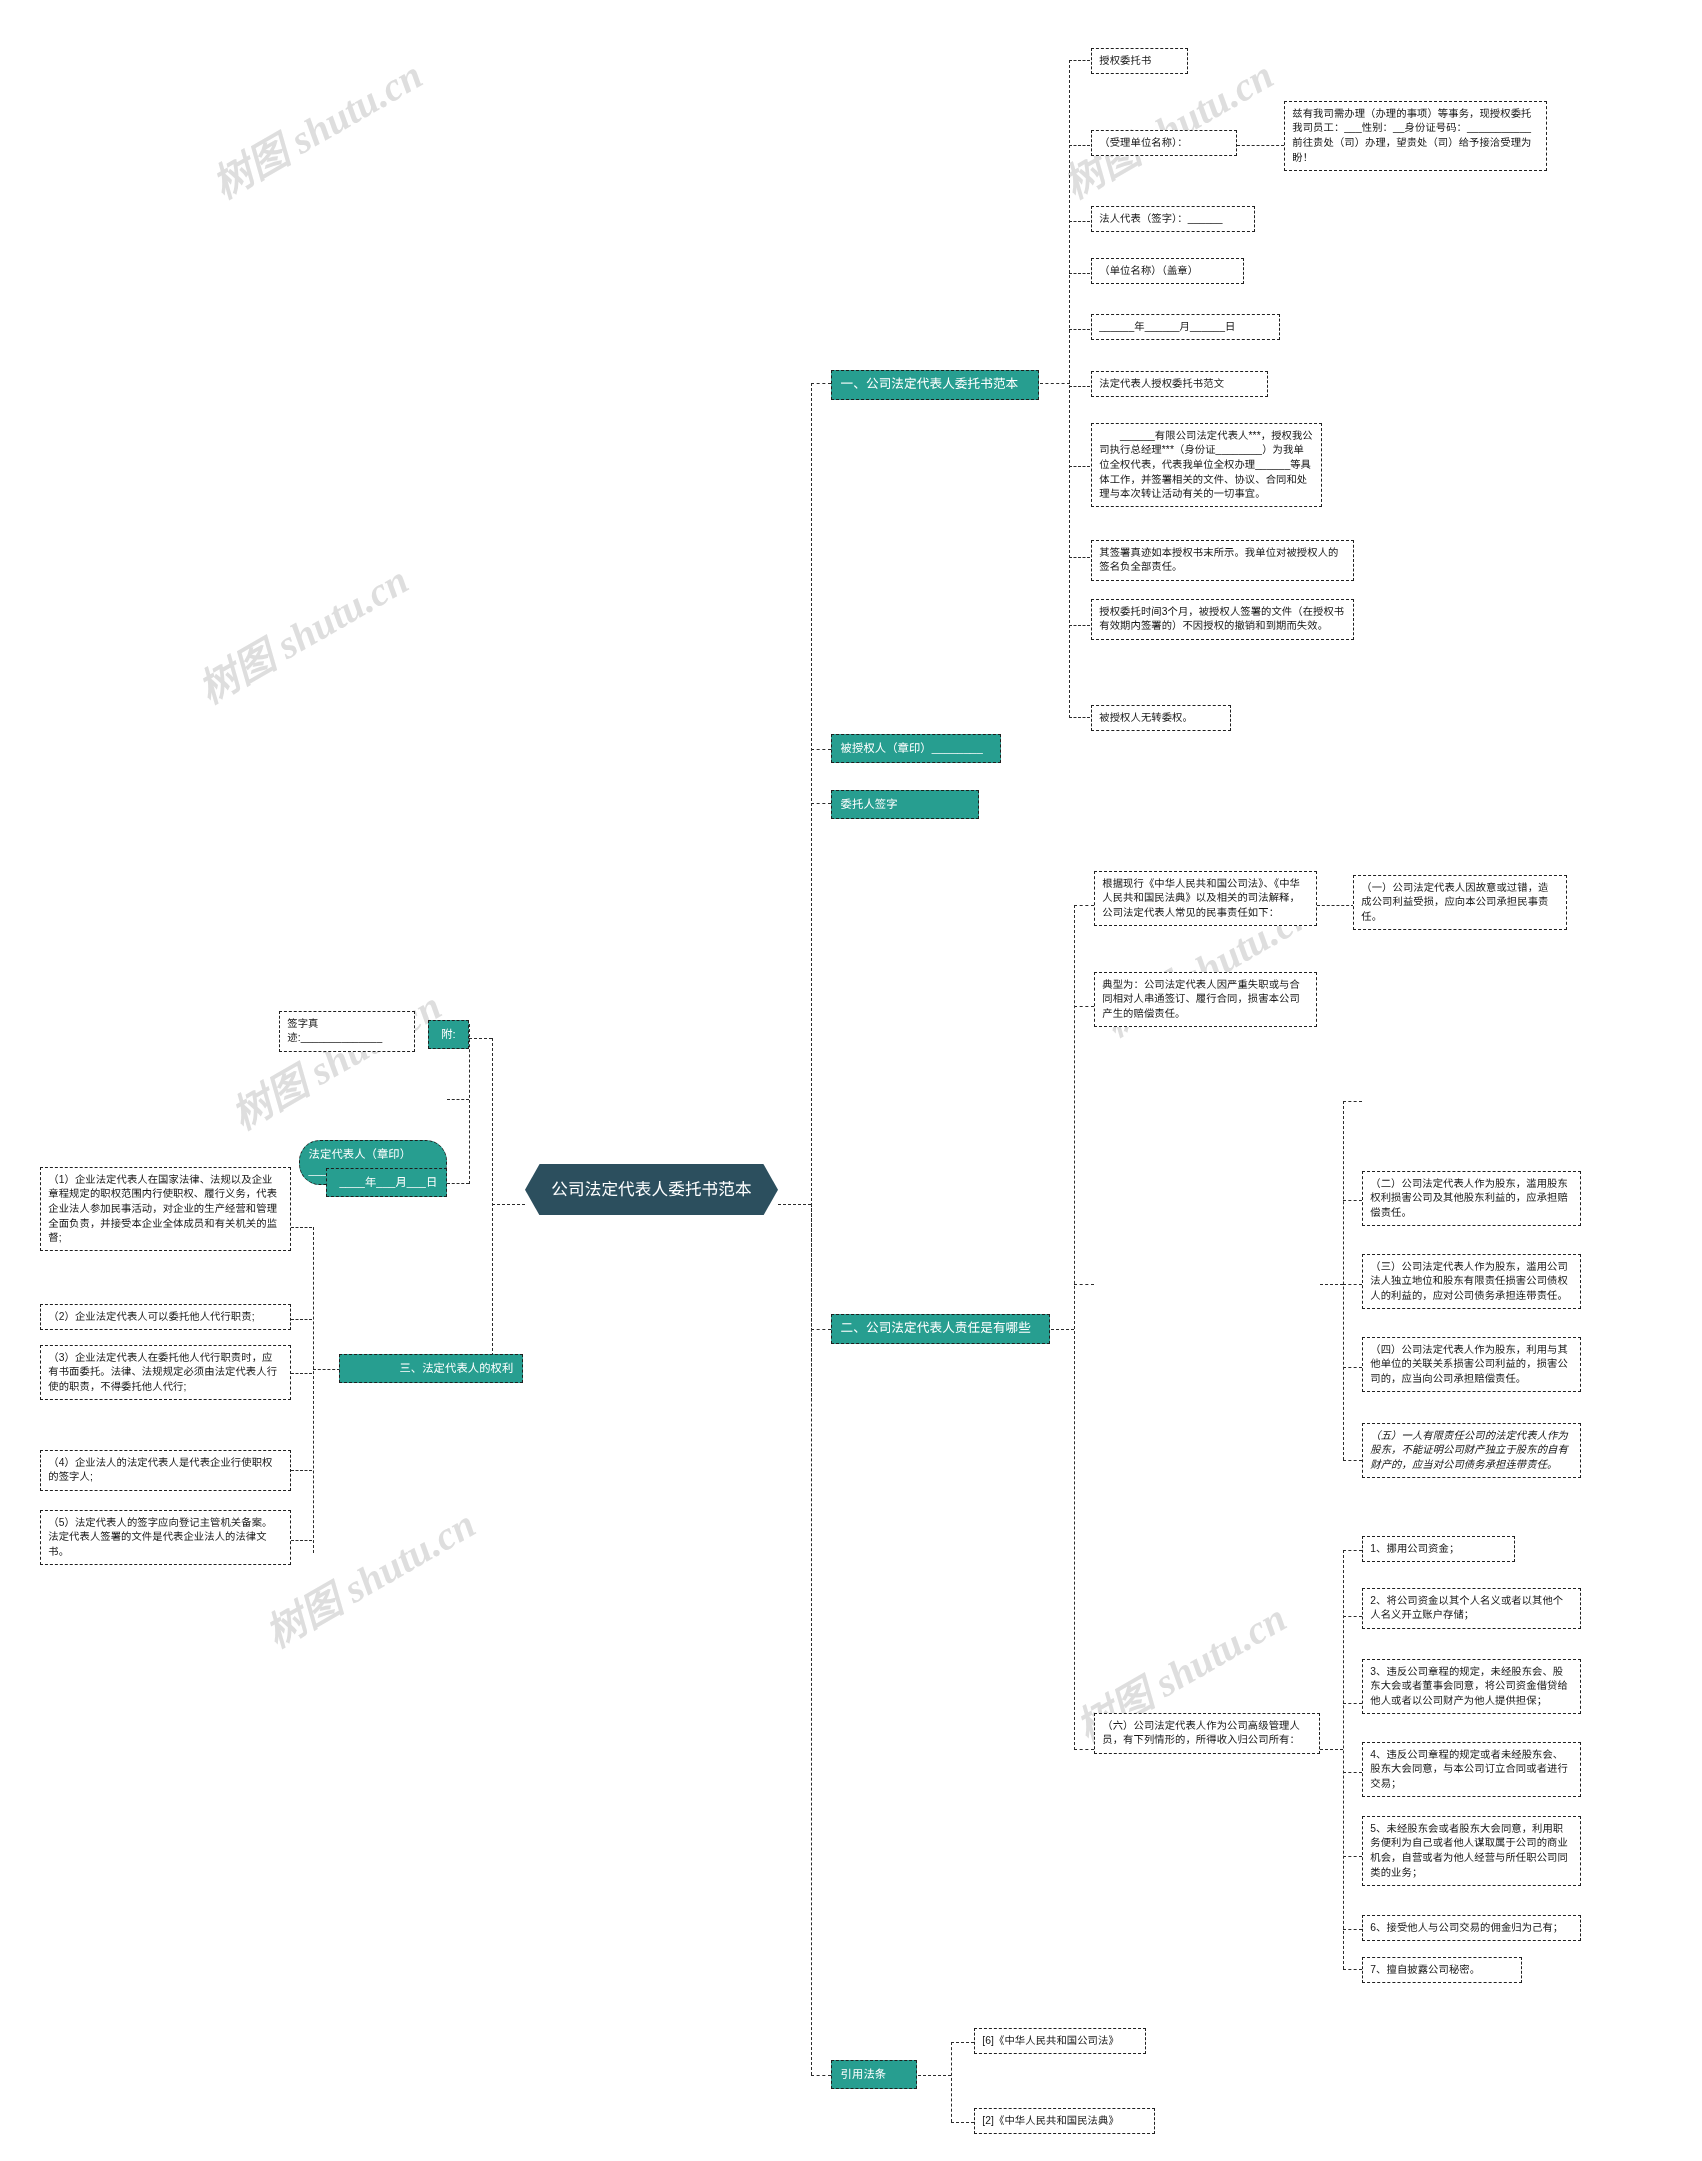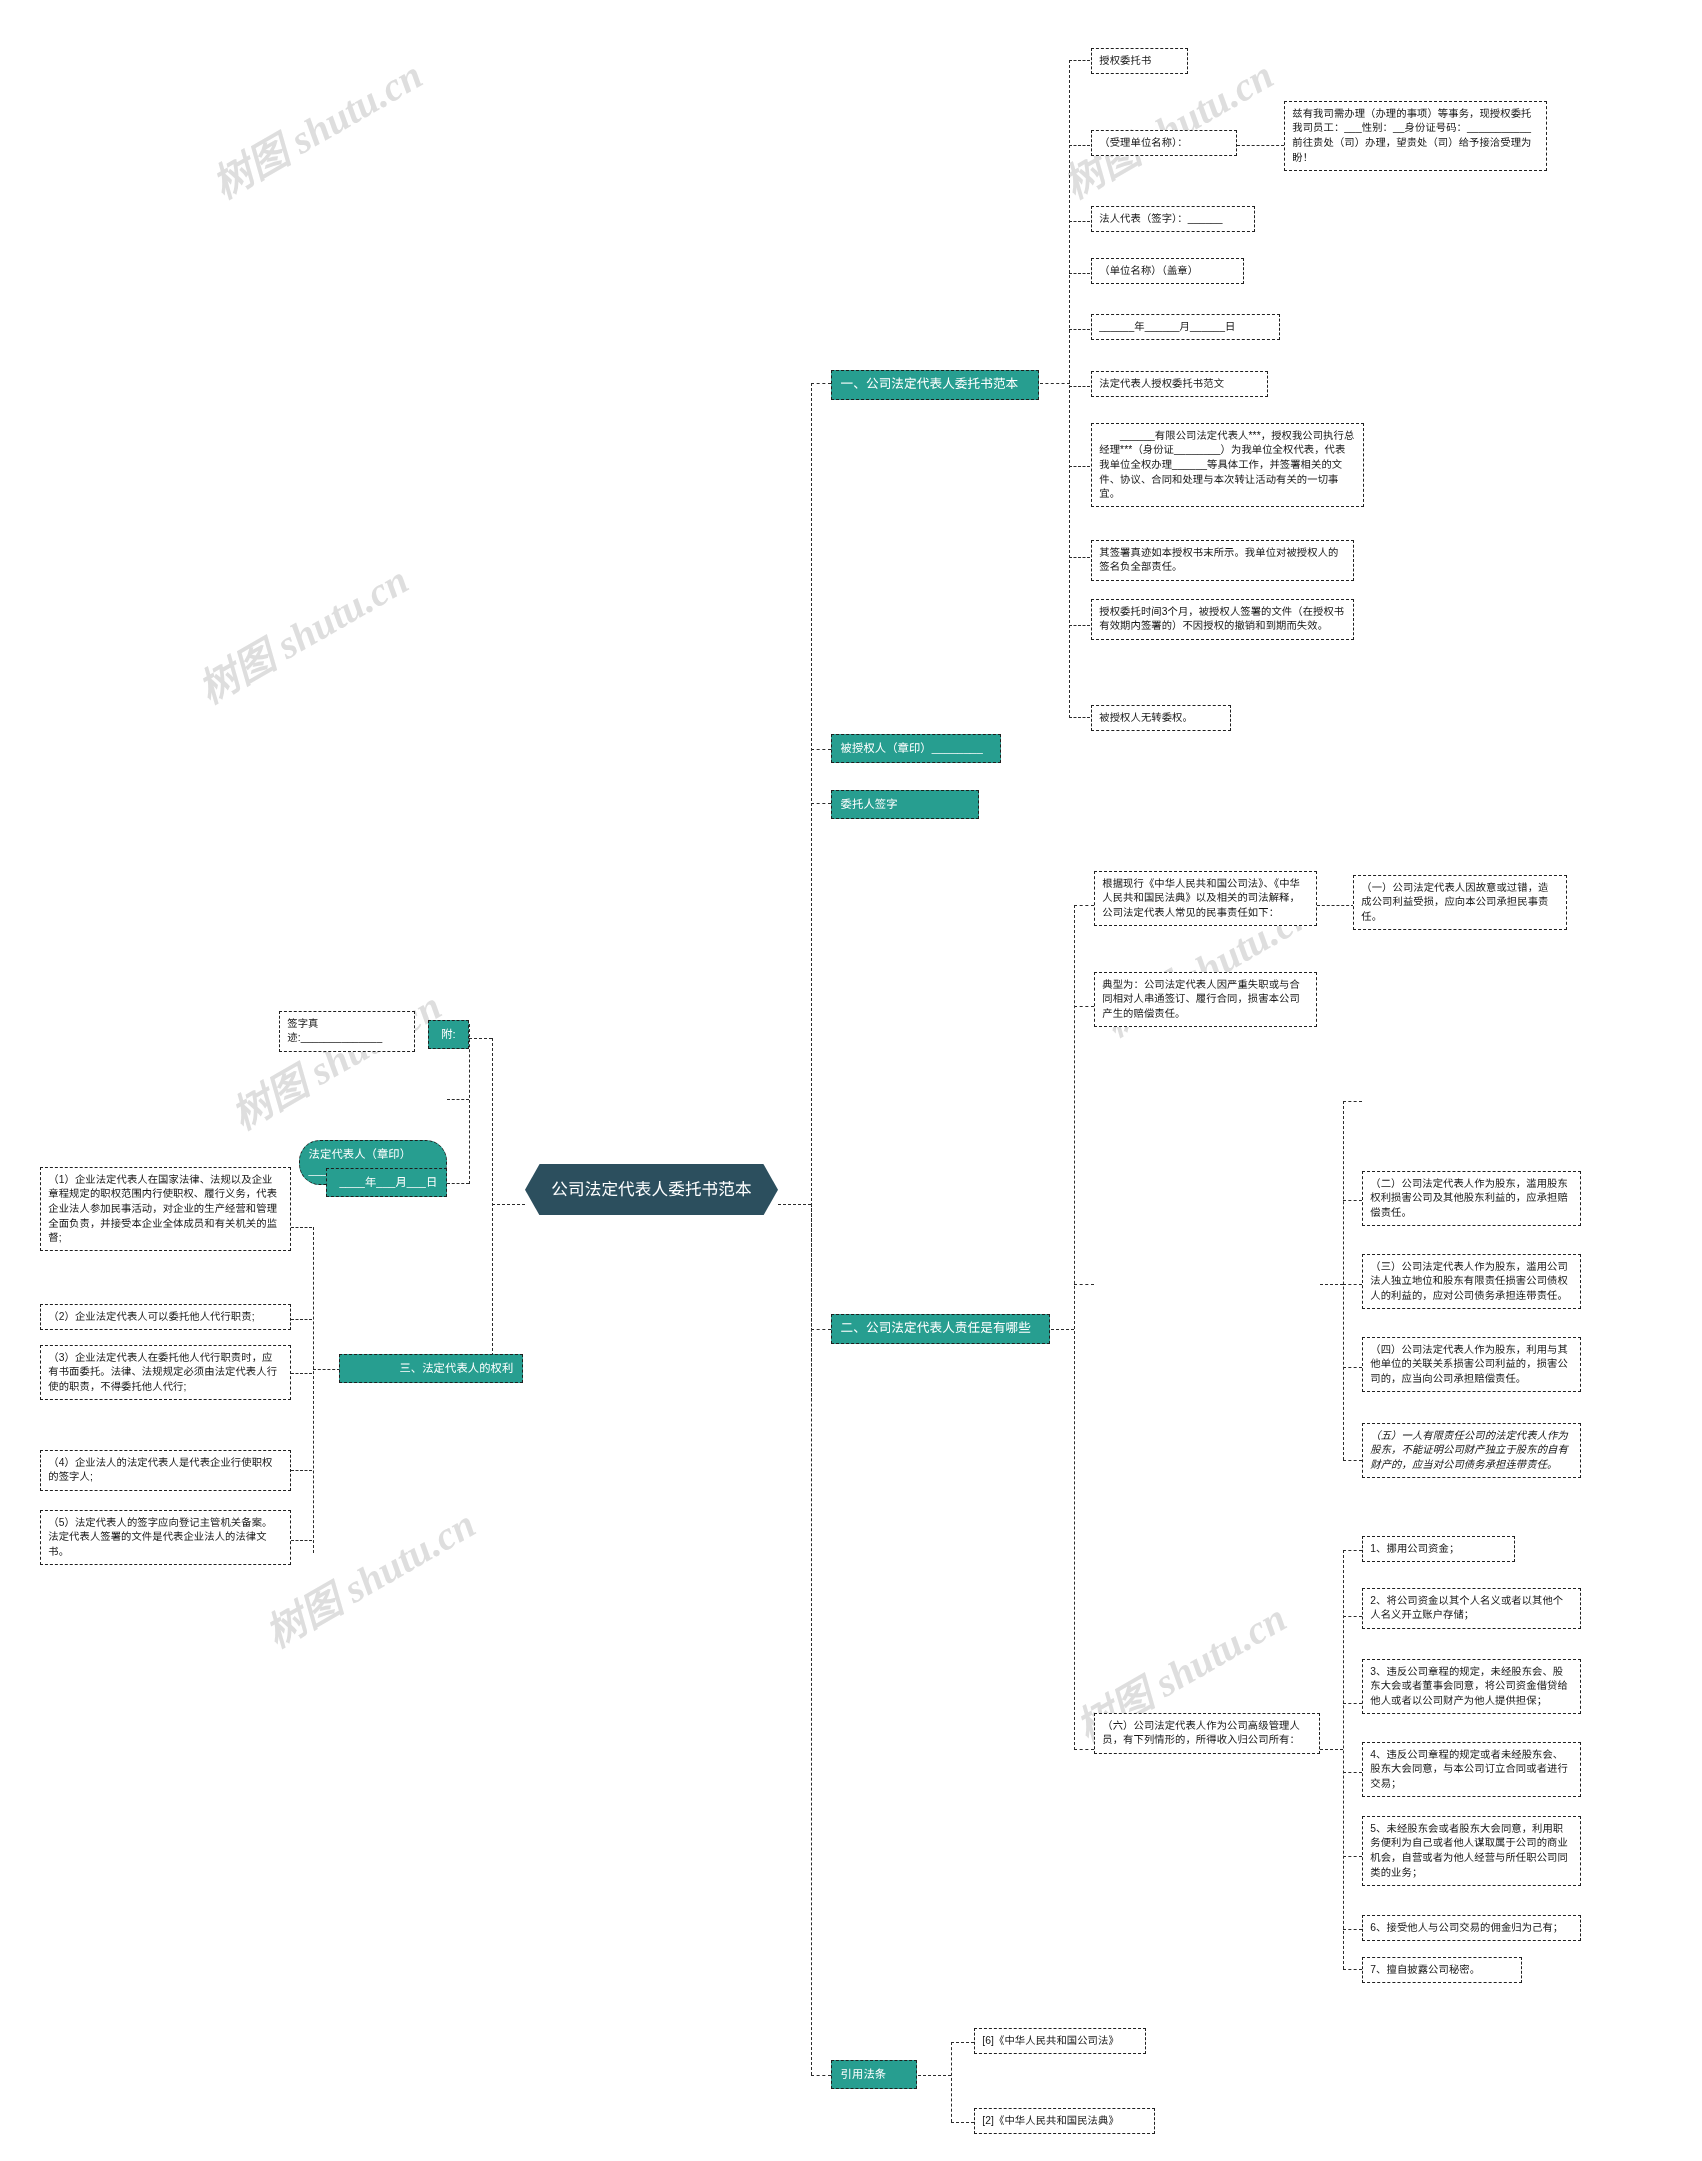--- a/index.html
+++ b/index.html
@@ -195,21 +195,21 @@
   </div>
 
   <div class="node leaf" style="left:1091px;top:314px;width:189px;">
     <span>______年______月______日</span>
   </div>
 
   <div class="node leaf" style="left:1091px;top:371px;width:177px;">
     <span>法定代表人授权委托书范文</span>
   </div>
 
-  <div class="node leaf ind" style="left:1091px;top:423px;width:273px;">
+  <div class="node leaf ind" style="left:1091px;top:423px;width:231px;">
     <span>______有限公司法定代表人***，授权我公司执行总经理***（身份证________）为我单位全权代表，代表我单位全权办理______等具体工作，并签署相关的文件、协议、合同和处理与本次转让活动有关的一切事宜。</span>
   </div>
 
   <div class="node leaf" style="left:1091px;top:540px;width:263px;">
     <span>其签署真迹如本授权书末所示。我单位对被授权人的签名负全部责任。</span>
   </div>
 
   <div class="node leaf" style="left:1091px;top:599px;width:263px;">
     <span>授权委托时间3个月，被授权人签署的文件（在授权书有效期内签署的）不因授权的撤销和到期而失效。</span>
   </div>

